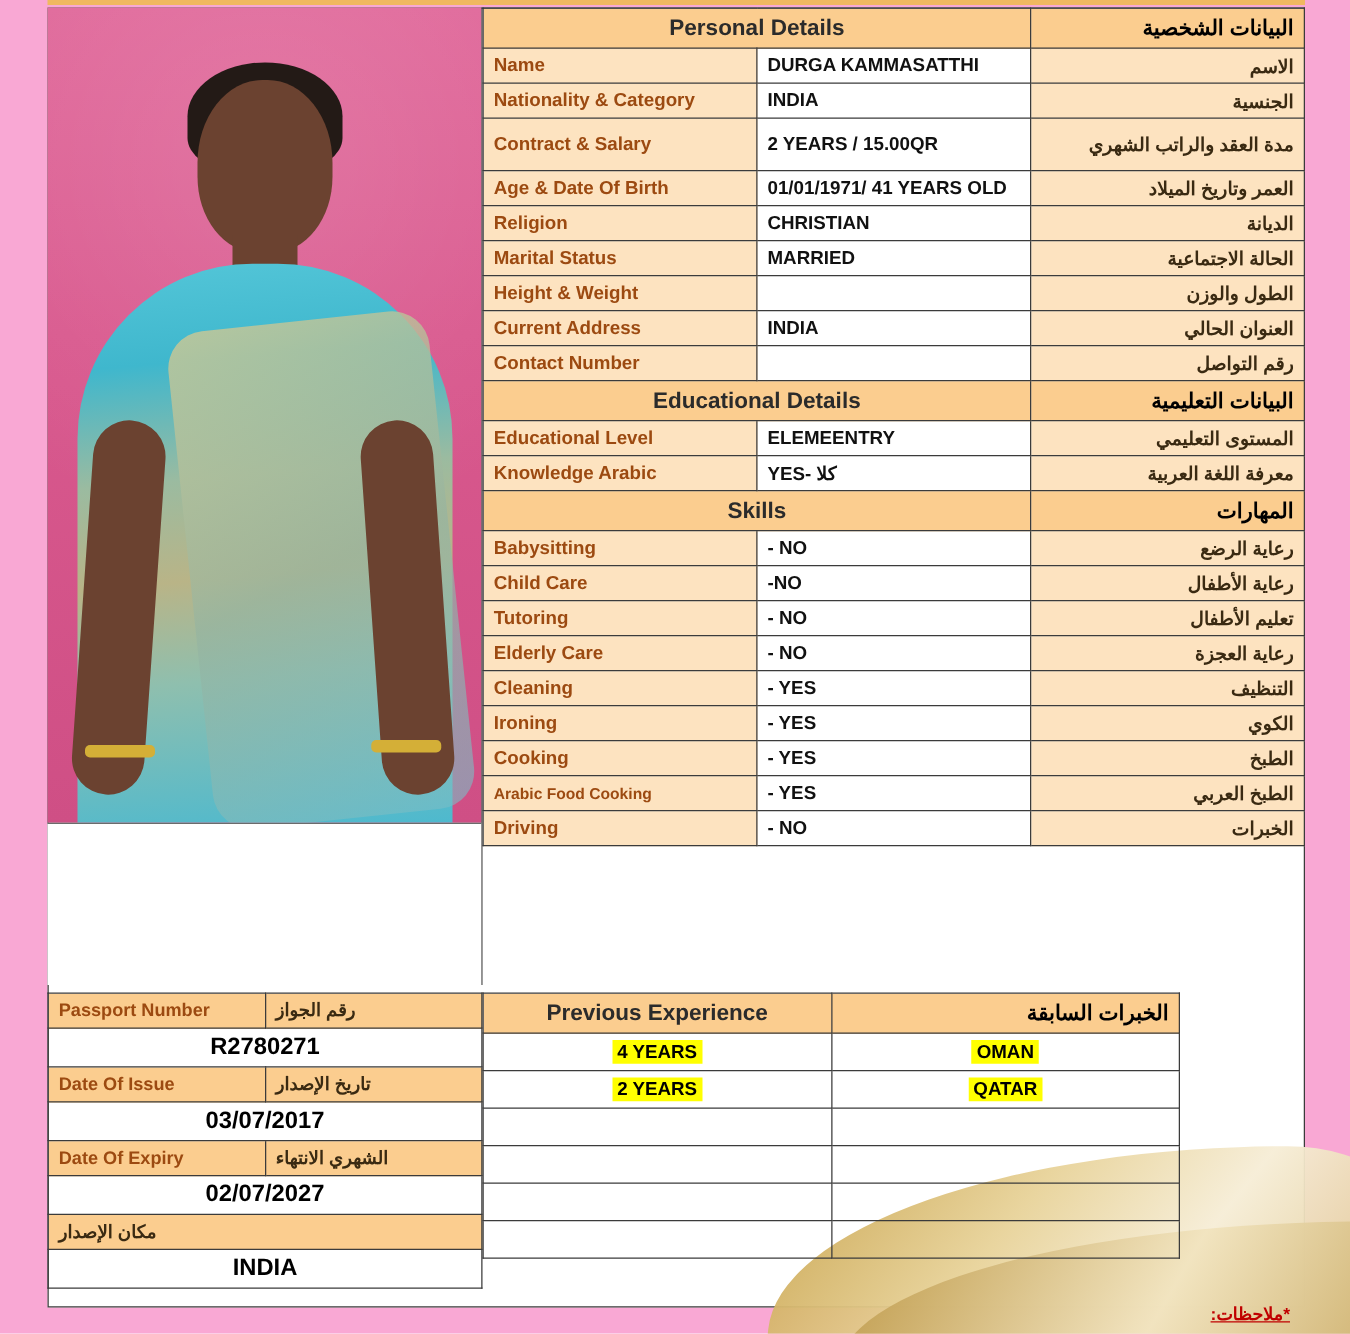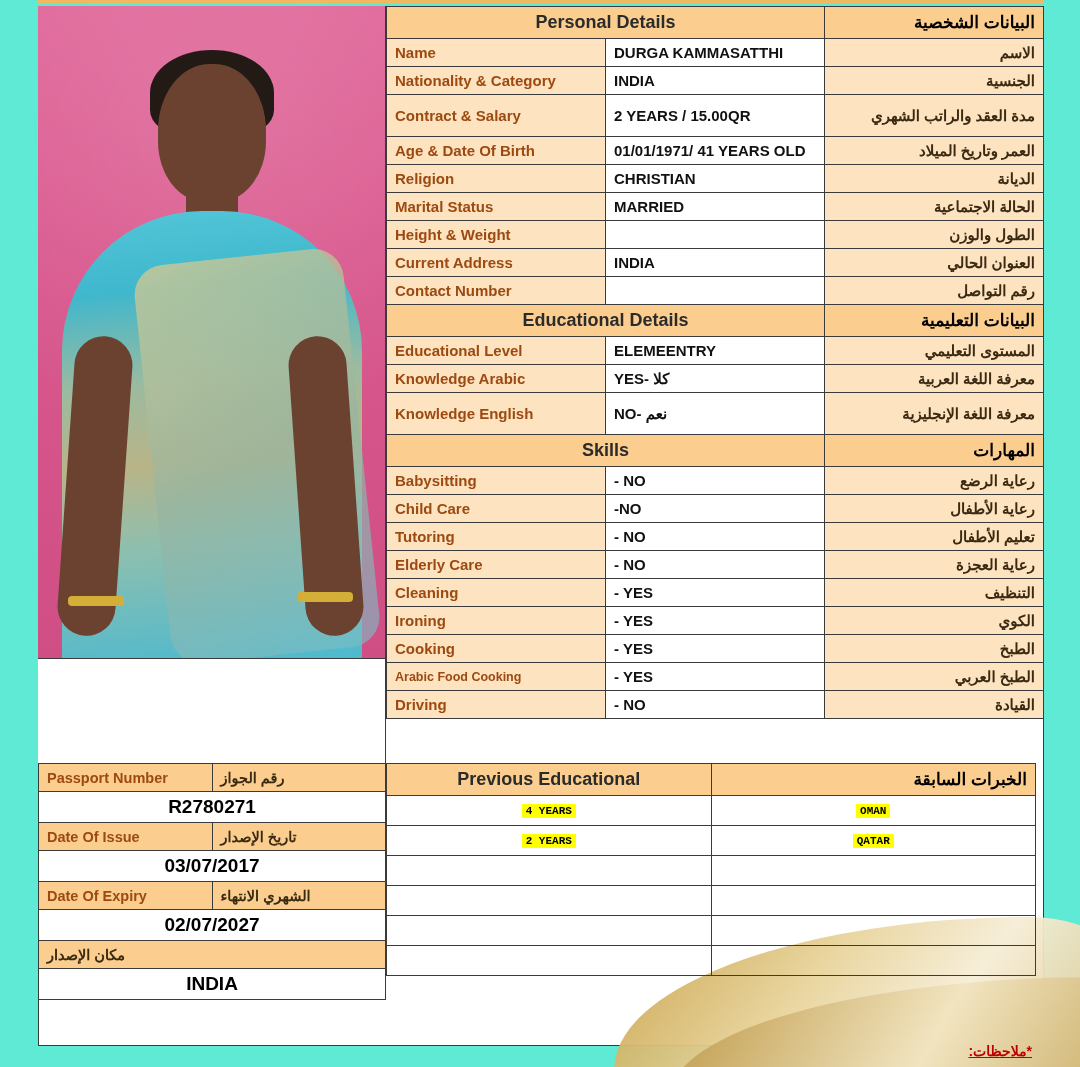--- a/index.html
+++ b/index.html
@@ -5,21 +5,21 @@
   * { box-sizing: border-box; }
   html, body {
     margin: 0; padding: 0;
     background: #ffffff;
     font-family: "Liberation Sans", sans-serif;
   }
   .page {
     position: relative;
     width: 1080px;
     height: 1067px;
-    background: #5eead4;
+    background: #f9a8d4;
     overflow: hidden;
   }
   
   .swoosh {
     position: absolute;
     right: -60px;
     bottom: -40px;
     width: 520px;
     height: 190px;
     background: linear-gradient(125deg, #c8a24a 0%, #e8d39a 35%, #f6edd6 60%, #d8bb78 100%);
@@ -196,22 +196,22 @@
     font-weight: bold;
     font-size: 15px;
     color: #3a2a12;
     width: 155px;
   }
   .tall { height: 42px; }
   
   .bottom {
     position: absolute;
     left: 38px;
-    top: 763px;
-    width: 998px;
+    top: 794px;
+    width: 906px;
     display: flex;
     align-items: flex-start;
   }
   .passport-col {
     width: 348px;
     flex: 0 0 348px;
   }
   .exp-col {
     flex: 1 1 auto;
   }
@@ -233,21 +233,21 @@
     text-align: center;
     font-weight: bold;
     font-size: 19px;
     height: 30px;
   }
   .hl {
     background: #ffff00;
     font-weight: bold;
     padding: 1px 4px;
   }
-  .exp-cell { height: 30px; text-align: center; font-size: 11px; font-family: Liberation Mono, monospace; }
+  .exp-cell { height: 30px; text-align: center; font-size: 15px; }
   .notes {
     position: absolute;
     right: 48px;
     bottom: 8px;
     color: #c00000;
     font-weight: bold;
     font-size: 14px;
     direction: rtl;
     text-decoration: underline;
   }
@@ -339,25 +339,20 @@
           <tr>
             <td class="lbl">Educational Level</td>
             <td class="val">ELEMEENTRY</td>
             <td class="ar">المستوى التعليمي</td>
           </tr>
           <tr>
             <td class="lbl">Knowledge Arabic</td>
             <td class="val">YES- كلا</td>
             <td class="ar">معرفة اللغة العربية</td>
           </tr>
-          <tr>
-            <td class="lbl tall">Knowledge English</td>
-            <td class="val tall">NO- نعم</td>
-            <td class="ar tall">معرفة اللغة الإنجليزية</td>
-          </tr>
 
           <tr>
             <td class="sec" colspan="2">Skills</td>
             <td class="sec-ar">المهارات</td>
           </tr>
           <tr>
             <td class="lbl">Babysitting</td>
             <td class="val">- NO</td>
             <td class="ar">رعاية الرضع</td>
           </tr>
@@ -392,21 +387,21 @@
             <td class="ar">الطبخ</td>
           </tr>
           <tr>
             <td class="lbl small">Arabic Food Cooking</td>
             <td class="val">- YES</td>
             <td class="ar">الطبخ العربي</td>
           </tr>
           <tr>
             <td class="lbl">Driving</td>
             <td class="val">- NO</td>
-            <td class="ar">القيادة</td>
+            <td class="ar">الخبرات</td>
           </tr>
         </tbody>
           </table>
       </div>
     </div>
   </div>
 
   <div class="bottom">
     <div class="passport-col">
       <table>
@@ -439,21 +434,21 @@
           <td class="pp-val" colspan="2">INDIA</td>
         </tr>
       </tbody>
         </table>
     </div>
 
     <div class="exp-col">
       <table>
         <tbody>
             <tr>
-          <td class="sec">Previous Educational</td>
+          <td class="sec">Previous Experience</td>
           <td class="sec-ar">الخبرات السابقة</td>
         </tr>
         <tr>
           <td class="exp-cell"><span class="hl">4 YEARS</span></td>
           <td class="exp-cell"><span class="hl">OMAN</span></td>
         </tr>
         <tr>
           <td class="exp-cell"><span class="hl">2 YEARS</span></td>
           <td class="exp-cell"><span class="hl">QATAR</span></td>
         </tr>

